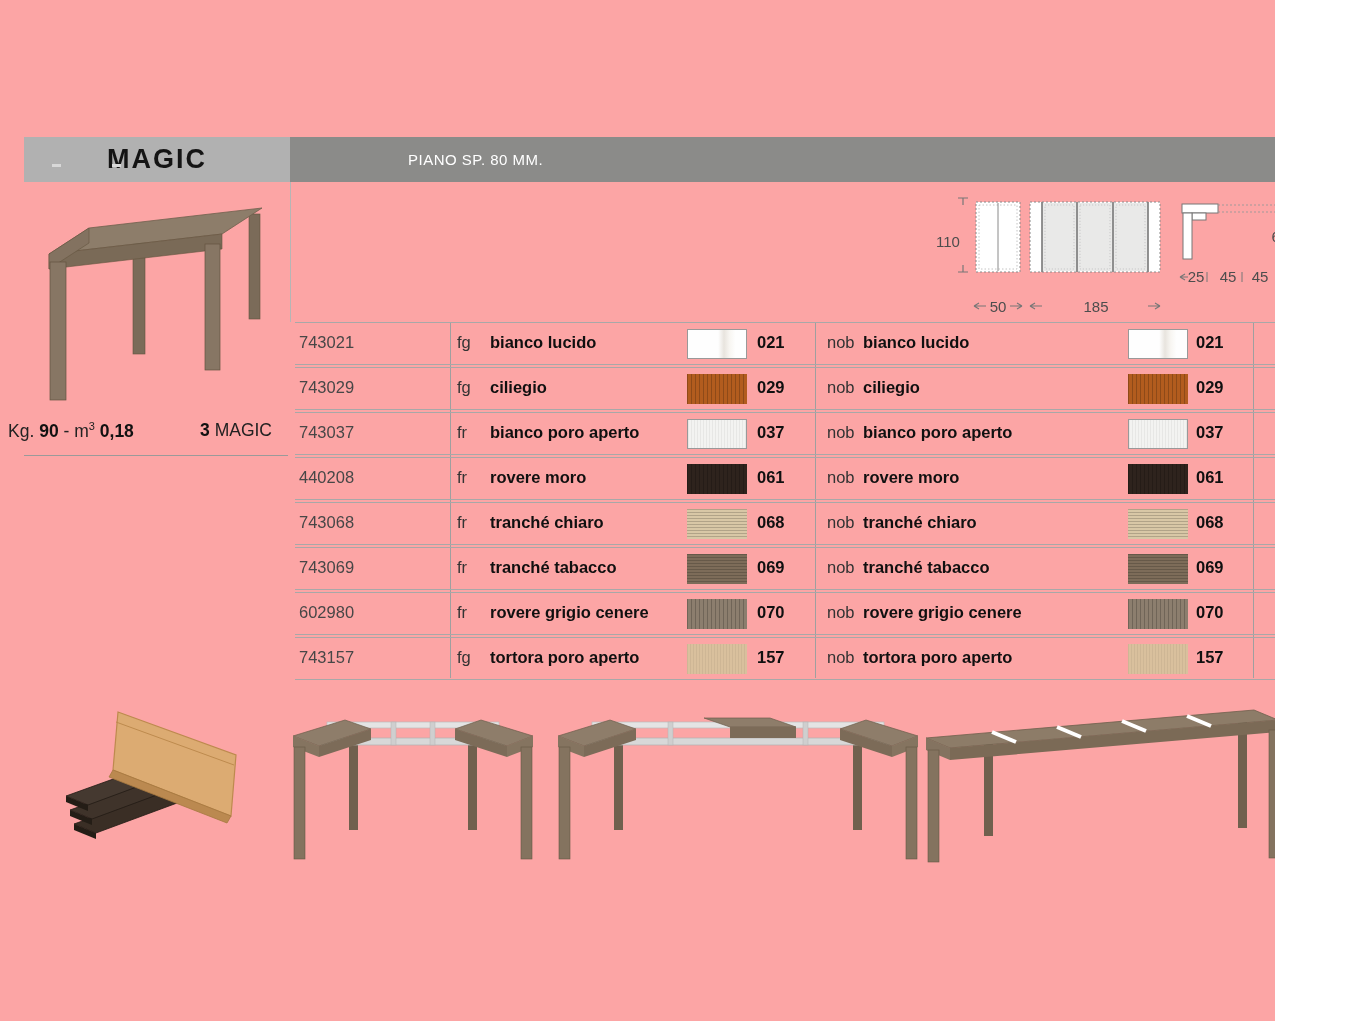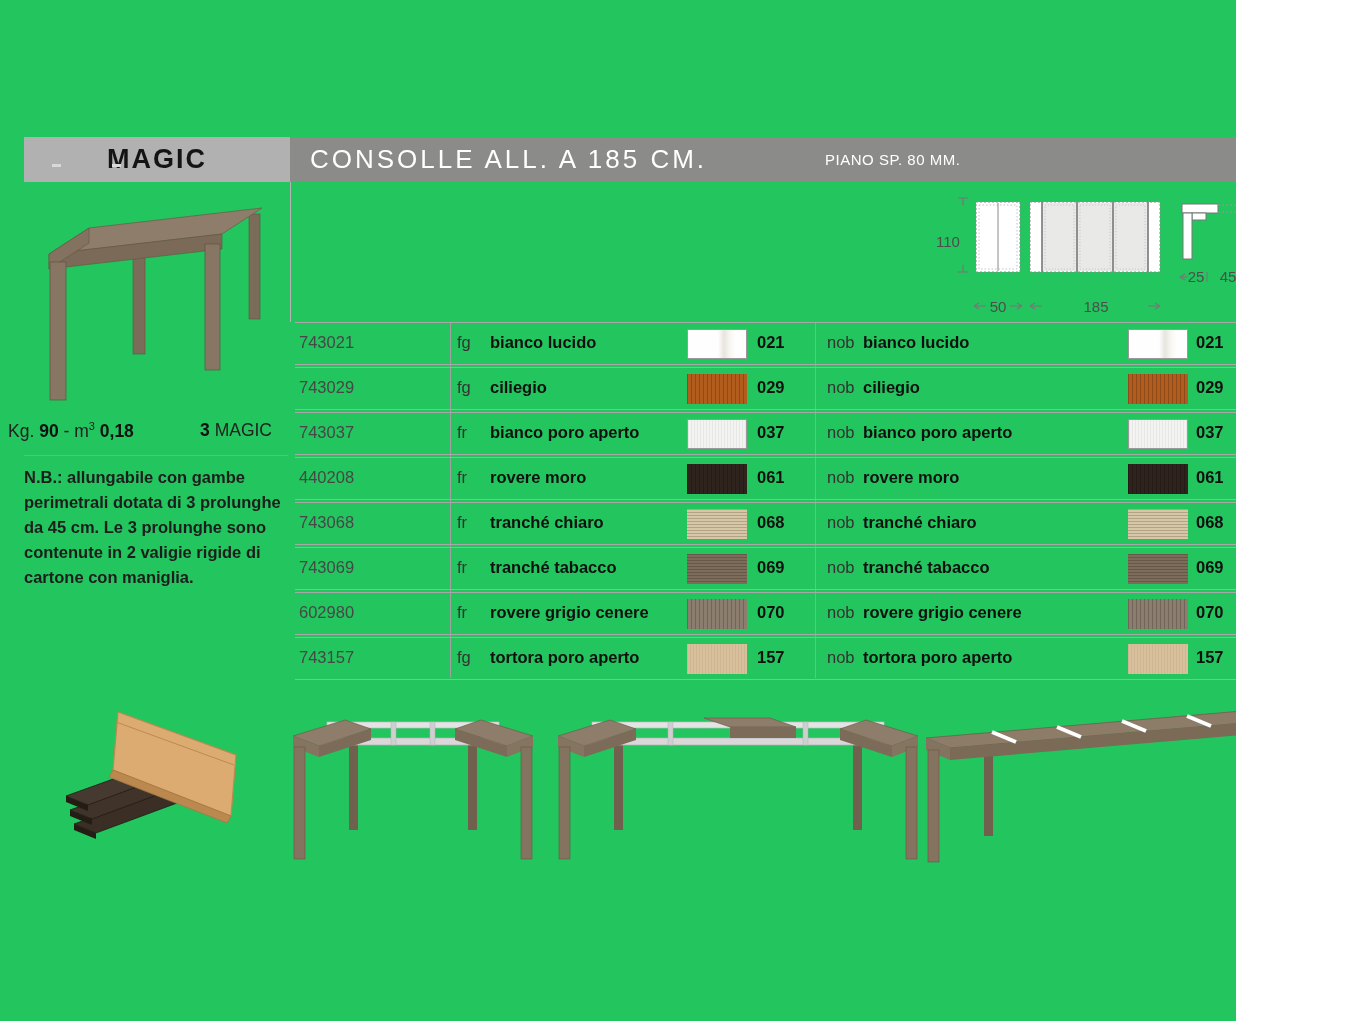--- a/index.html
+++ b/index.html
@@ -1,17 +1,17 @@
 <!DOCTYPE html>
 <html><head>
 <meta charset="utf-8">
 <style>
   html,body{margin:0;padding:0;background:#fff;}
-  .page{position:relative;width:1236px;height:1021px;background:#22c55e;overflow:hidden;
-        font-family:"Liberation Sans","DejaVu Sans",sans-serif;font-stretch:condensed;}
+  .page{position:relative;width:1236px;height:1021px;background:#fca5a5;overflow:hidden;
+        font-family:"Liberation Sans","DejaVu Sans",sans-serif;font-stretch:condensed;padding-left:39px;}
   
   .hdr-left{position:absolute;left:24px;top:137px;width:266px;height:45px;background:#b1b1b1;
             display:flex;align-items:center;justify-content:center;}
   .hdr-left .pname{font-size:27px;font-weight:bold;color:#141414;letter-spacing:2px;}
   .hdr-dot{position:absolute;top:27px;width:9px;height:3px;background:#d8d8d8;}
   .hdr-right{position:absolute;left:290px;top:137px;width:1051px;height:45px;background:#8b8b89;
              display:flex;align-items:center;}
   .hdr-right .title{font-size:26px;color:#fff;letter-spacing:3px;margin-left:20px;font-weight:normal;}
   .hdr-right .sub{font-size:15px;color:#fff;font-weight:normal;letter-spacing:.5px;margin-left:118px;}
   .corner-accent{position:absolute;left:1316px;top:120px;}
@@ -54,21 +54,20 @@
 <body>
 
 <div class="page">
 
   <div class="hdr-left">
     <span class="hdr-dot" style="left:28px"></span>
     <span class="hdr-dot" style="left:88px"></span>
     <span class="pname">MAGIC</span>
   </div>
   <div class="hdr-right">
-    <span class="title">CONSOLLE ALL. A 185 CM.</span>
     <span class="sub">PIANO SP. 80 MM.</span>
   </div>
   <svg class="corner-accent" width="45" height="58" viewBox="0 0 45 58">
     <path d="M14,4 V30 Q14,43 27,43 H45" fill="none" stroke="#b7d0dd" stroke-width="12" opacity="0.92"></path>
   </svg>
   <div class="vdiv"></div>
 
   <svg class="photo-main" width="240" height="215" viewBox="0 0 240 215">
 
     <rect x="97" y="44" width="12" height="118" fill="#7b6b59" stroke="#63533f" stroke-width="0.6"></rect>
@@ -87,21 +86,20 @@
     <span>Kg.</span>
     <b>90</b>
     <span>-</span>
     <span><span>m</span><sup style="font-size:11px">3</sup></span>
     <b>0,18</b>
     <span class="colli"><b>3</b> <span>MAGIC</span></span>
   </div>
   <div class="hline"></div>
 
   <div class="note">
-    <p class="it">N.B.: allungabile con gambe perimetrali dotata di 3 prolunghe da 45 cm. Le 3 prolunghe sono contenute in 2 valigie rigide di cartone con maniglia.</p>
   </div>
 
   <svg class="drawings" width="431" height="130" viewBox="0 0 431 130">
 
     <g>
       <path d="M28,8 h10 M33,8 v7 M28,82 h10 M33,82 v-7" stroke="#777" stroke-width="1.2" fill="none"></path>
       <text x="18" y="57" text-anchor="middle">110</text>
       <rect x="46" y="12" width="44" height="70" fill="#fff" stroke="#8a8a8a" stroke-width="1" stroke-dasharray="2,2"></rect>
       <rect x="49" y="15" width="38" height="64" fill="none" stroke="#b5b5b5" stroke-width="0.8" stroke-dasharray="1.5,2"></rect>
       <line x1="68" y1="13" x2="68" y2="81" stroke="#8a8a8a" stroke-width="1"></line>

